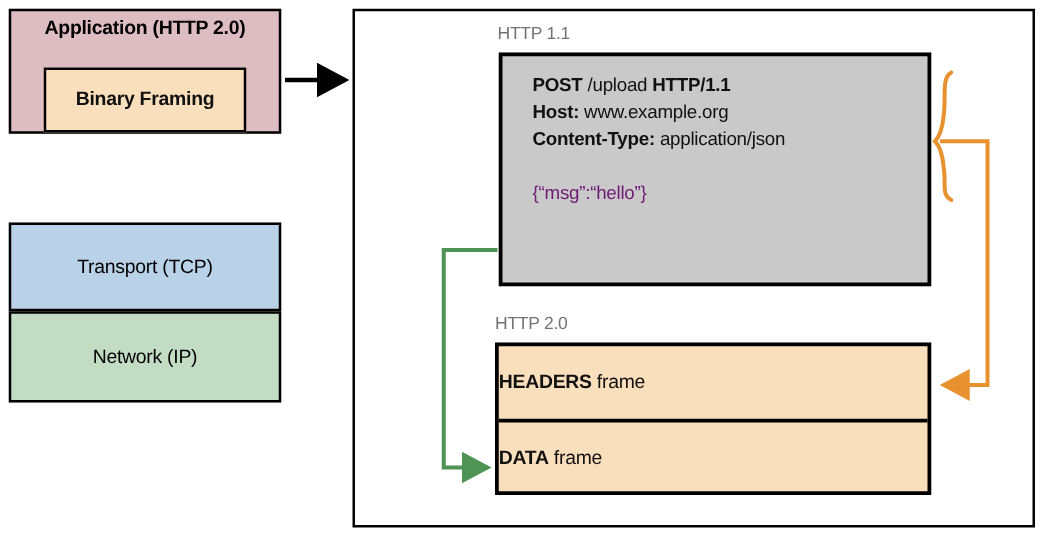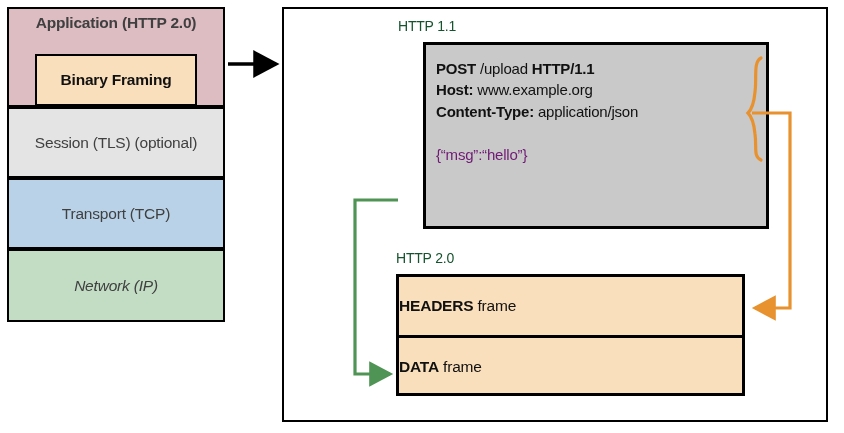--- a/index.html
+++ b/index.html
@@ -37,21 +37,21 @@
     width: 218px;
     box-sizing: border-box;
     border: 2.5px solid #000000;
     display: flex;
     align-items: center;
     justify-content: center;
     text-align: center;
   }
   .layer-label {
     font-size: 15.5px;
-    color: #404040;
+    color: #000000;
     letter-spacing: -0.2px;
     line-height: 1.1;
   }
   .layer.application {
     top: 0;
     height: 100px;
     background: #ddbcc2;
     align-items: flex-start;
     justify-content: center;
     padding-top: 5px;
@@ -86,57 +86,55 @@
   }
   .layer.transport {
     top: 171px;
     height: 71px;
     background: #b9d2e8;
   }
   .layer.network {
     top: 242px;
     height: 73px;
     background: #c3ddc5;
-    font-style: italic;
   }
 
   
   .panel {
     position: absolute;
     left: 282px;
     top: 7px;
     width: 546px;
     height: 415px;
     box-sizing: border-box;
     border: 2.5px solid #000000;
     background: #ffffff;
   }
 
   
   .caption {
     position: absolute;
     font-size: 14px;
-    color: #14532d;
+    color: #737373;
     letter-spacing: -0.2px;
   }
   .caption.http11 { left: 398px; top: 18px; }
   .caption.http20 { left: 396px; top: 250px; }
 
   
   .msg-box {
     position: absolute;
     left: 399px;
     top: 42px;
     width: 346px;
     height: 187px;
     box-sizing: border-box;
     background: #c9c9c9;
     border: 3px solid #000000;
-    padding: 13px 0 0 10px;
-    margin-left: 24px;
+    padding: 13px 0 0 24px;
   }
   .msg-line {
     font-size: 15px;
     color: #111111;
     line-height: 1.42;
     letter-spacing: -0.2px;
     white-space: nowrap;
   }
   .msg-line b { font-weight: bold; }
   .msg-body {
@@ -194,23 +192,20 @@
   <div class="stack">
 
     <div class="layer application">
       <span class="layer-label">Application (HTTP 2.0)</span>
     </div>
 
     <div class="binary-framing">
       <span>Binary Framing</span>
     </div>
 
-    <div class="layer session">
-      <span class="layer-label">Session (TLS) (optional)</span>
-    </div>
 
     <div class="layer transport">
       <span class="layer-label">Transport (TCP)</span>
     </div>
 
     <div class="layer network">
       <span class="layer-label">Network (IP)</span>
     </div>
   </div>
 

